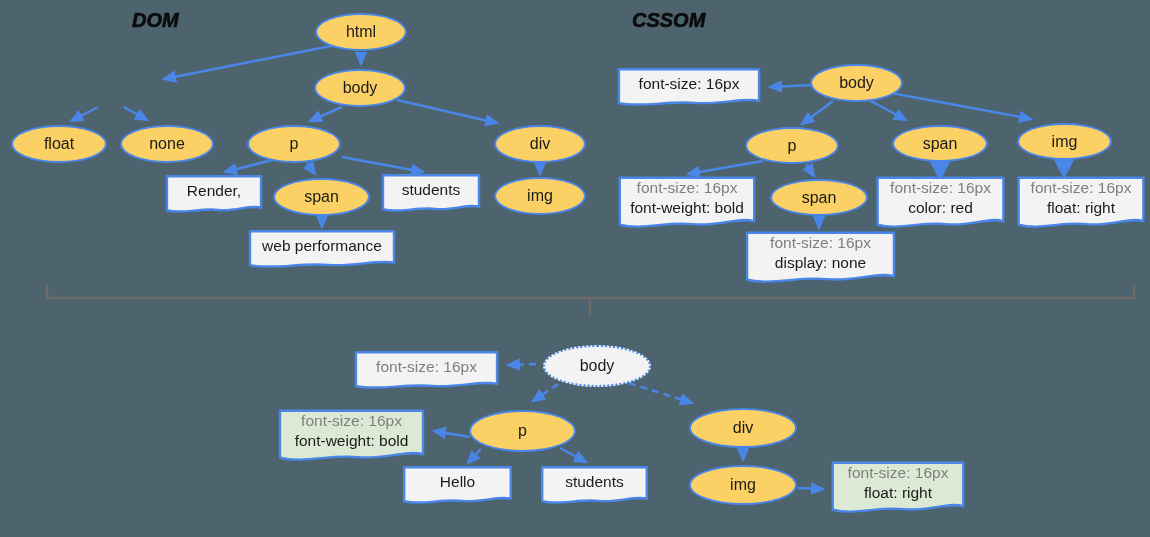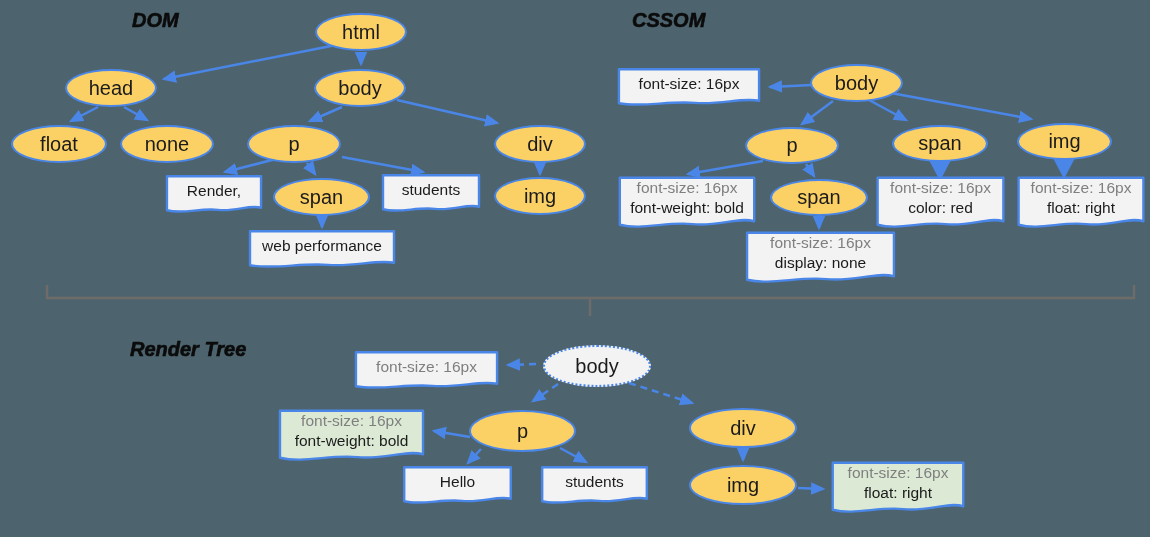--- a/index.html
+++ b/index.html
@@ -20,21 +20,21 @@
     font-size:20px;font-weight:bold;font-style:italic;
     color:#0b0b0b;-webkit-text-stroke:0.6px #0b0b0b;
     white-space:nowrap;
   }
   .node{
     position:absolute;
     background:var(--node-fill,#fbd165);
     border:2.5px solid var(--node-stroke,#4a86e8);
     border-radius:50%;
     display:flex;align-items:center;justify-content:center;
-    font-size:20px;color:var(--text-dark,#1b1b1b);
+    font-size:16px;color:var(--text-dark,#1b1b1b);
     box-sizing:border-box;
   }
   .node.ghost{
     background:var(--render-body-fill,#f3f3f3);
     border-style:dotted;
   }
   .doc{position:absolute;box-sizing:border-box;}
   .doc > svg{position:absolute;left:0;top:0;width:100%;height:100%;overflow:visible;}
   .doc path.docshape{
     fill:var(--doc-fill,#f3f3f3);
@@ -92,24 +92,22 @@
     <line class="edge dashed" x1="629" y1="383" x2="692" y2="403" marker-end="url(#ah)"></line>
     <line class="edge" x1="470" y1="437" x2="434" y2="431" marker-end="url(#ah)"></line>
     <line class="edge" x1="481" y1="449" x2="468" y2="463" marker-end="url(#ah)"></line>
     <line class="edge" x1="560" y1="448" x2="586" y2="462" marker-end="url(#ah)"></line>
     <line class="edge" x1="743" y1="450" x2="743" y2="460" marker-end="url(#ah)"></line>
     <line class="edge" x1="798" y1="488" x2="823" y2="489" marker-end="url(#ah)"></line>
   </svg>
 
   <div class="title" style="left:132px;top:9px">DOM</div>
   <div class="title" style="left:632px;top:9px">CSSOM</div>
-  <div class="title" style="left:130px;top:338px">Render Tree</div>
 
   <div class="node" style="left:315px;top:13px;width:92px;height:38px">html</div>
-  <div class="node" style="left:65px;top:69px;width:92px;height:38px">head</div>
   <div class="node" style="left:314px;top:69px;width:92px;height:38px">body</div>
   <div class="node" style="left:11px;top:125px;width:96px;height:38px">float</div>
   <div class="node" style="left:120px;top:125px;width:94px;height:38px">none</div>
   <div class="node" style="left:247px;top:125px;width:94px;height:38px">p</div>
   <div class="node" style="left:494px;top:125px;width:92px;height:38px">div</div>
   <div class="node" style="left:273px;top:178px;width:97px;height:38px">span</div>
   <div class="node" style="left:494px;top:177px;width:92px;height:38px">img</div>
 
   <div class="doc" style="left:165px;top:175px;width:98px;height:42px">
     <svg viewBox="0 0 100 100" preserveAspectRatio="none">

